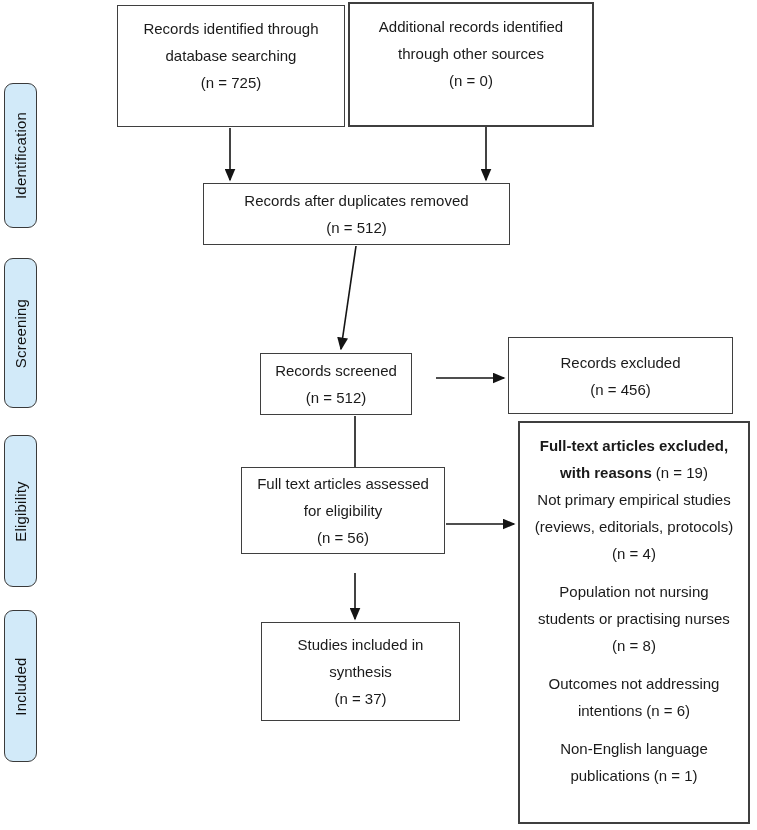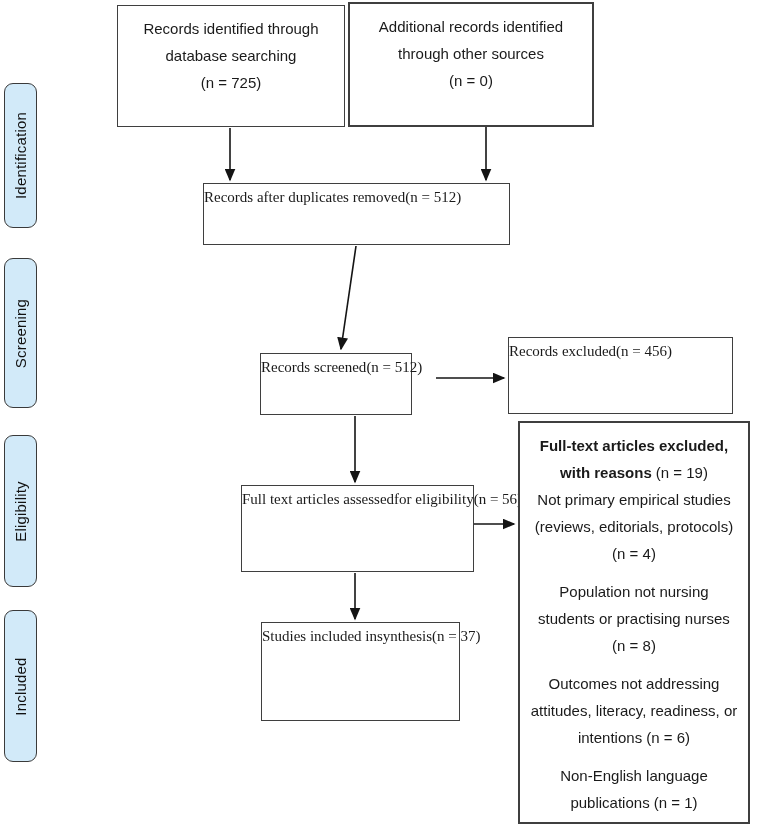--- a/index.html
+++ b/index.html
@@ -39,21 +39,21 @@
   }
   .fbox{
     position:absolute;
     background:#ffffff;
     border:1.6px solid var(--box-border);
     font-size:15px;
     line-height:27px;
     text-align:center;
     z-index:2;
   }
-  .fbox.center{display:flex;font-family:Liberation Serif, serif;}
+  .fbox.center{display:flex;flex-direction:column;justify-content:center;}
   .fbox.top{padding-top:9px;}
   .fbox.thick{border-width:2.4px;}
   .bigbox{padding-top:9px;font-size:15px;line-height:27px;}
   .bigbox .title{font-weight:bold;}
   .bigbox .title .normal{font-weight:normal;margin-left:4px;}
   .reason{margin-top:0;}
   .reason+.reason{margin-top:11px;}
   .line{white-space:nowrap;}
 </style>
 </head>
@@ -111,21 +111,21 @@
   <div class="fbox center" style="left:260px;top:353px;width:152px;height:62px;">
     <div class="line">Records screened</div>
     <div class="line">(n = 512)</div>
   </div>
 
   <div class="fbox center" style="left:508px;top:337px;width:225px;height:77px;">
     <div class="line">Records excluded</div>
     <div class="line">(n = 456)</div>
   </div>
 
-  <div class="fbox center" style="left:241px;top:485px;width:233px;height:87px;">
+  <div class="fbox center" style="left:241px;top:467px;width:204px;height:87px;">
     <div class="line">Full text articles assessed</div>
     <div class="line">for eligibility</div>
     <div class="line">(n = 56)</div>
   </div>
 
   <div class="fbox center" style="left:261px;top:622px;width:199px;height:99px;">
     <div class="line">Studies included in</div>
     <div class="line">synthesis</div>
     <div class="line">(n = 37)</div>
   </div>
@@ -140,21 +140,20 @@
       <div class="line">(reviews, editorials, protocols)</div>
       <div class="line">(n = 4)</div>
     </div>
     <div class="reason">
       <div class="line">Population not nursing</div>
       <div class="line">students or practising nurses</div>
       <div class="line">(n = 8)</div>
     </div>
     <div class="reason">
       <div class="line">Outcomes not addressing</div>
-      <div class="line">attitudes, literacy, readiness, or</div>
       <div class="line">intentions (n = 6)</div>
     </div>
     <div class="reason">
       <div class="line">Non-English language</div>
       <div class="line">publications (n = 1)</div>
     </div>
   </div>
 
 </div>
 

